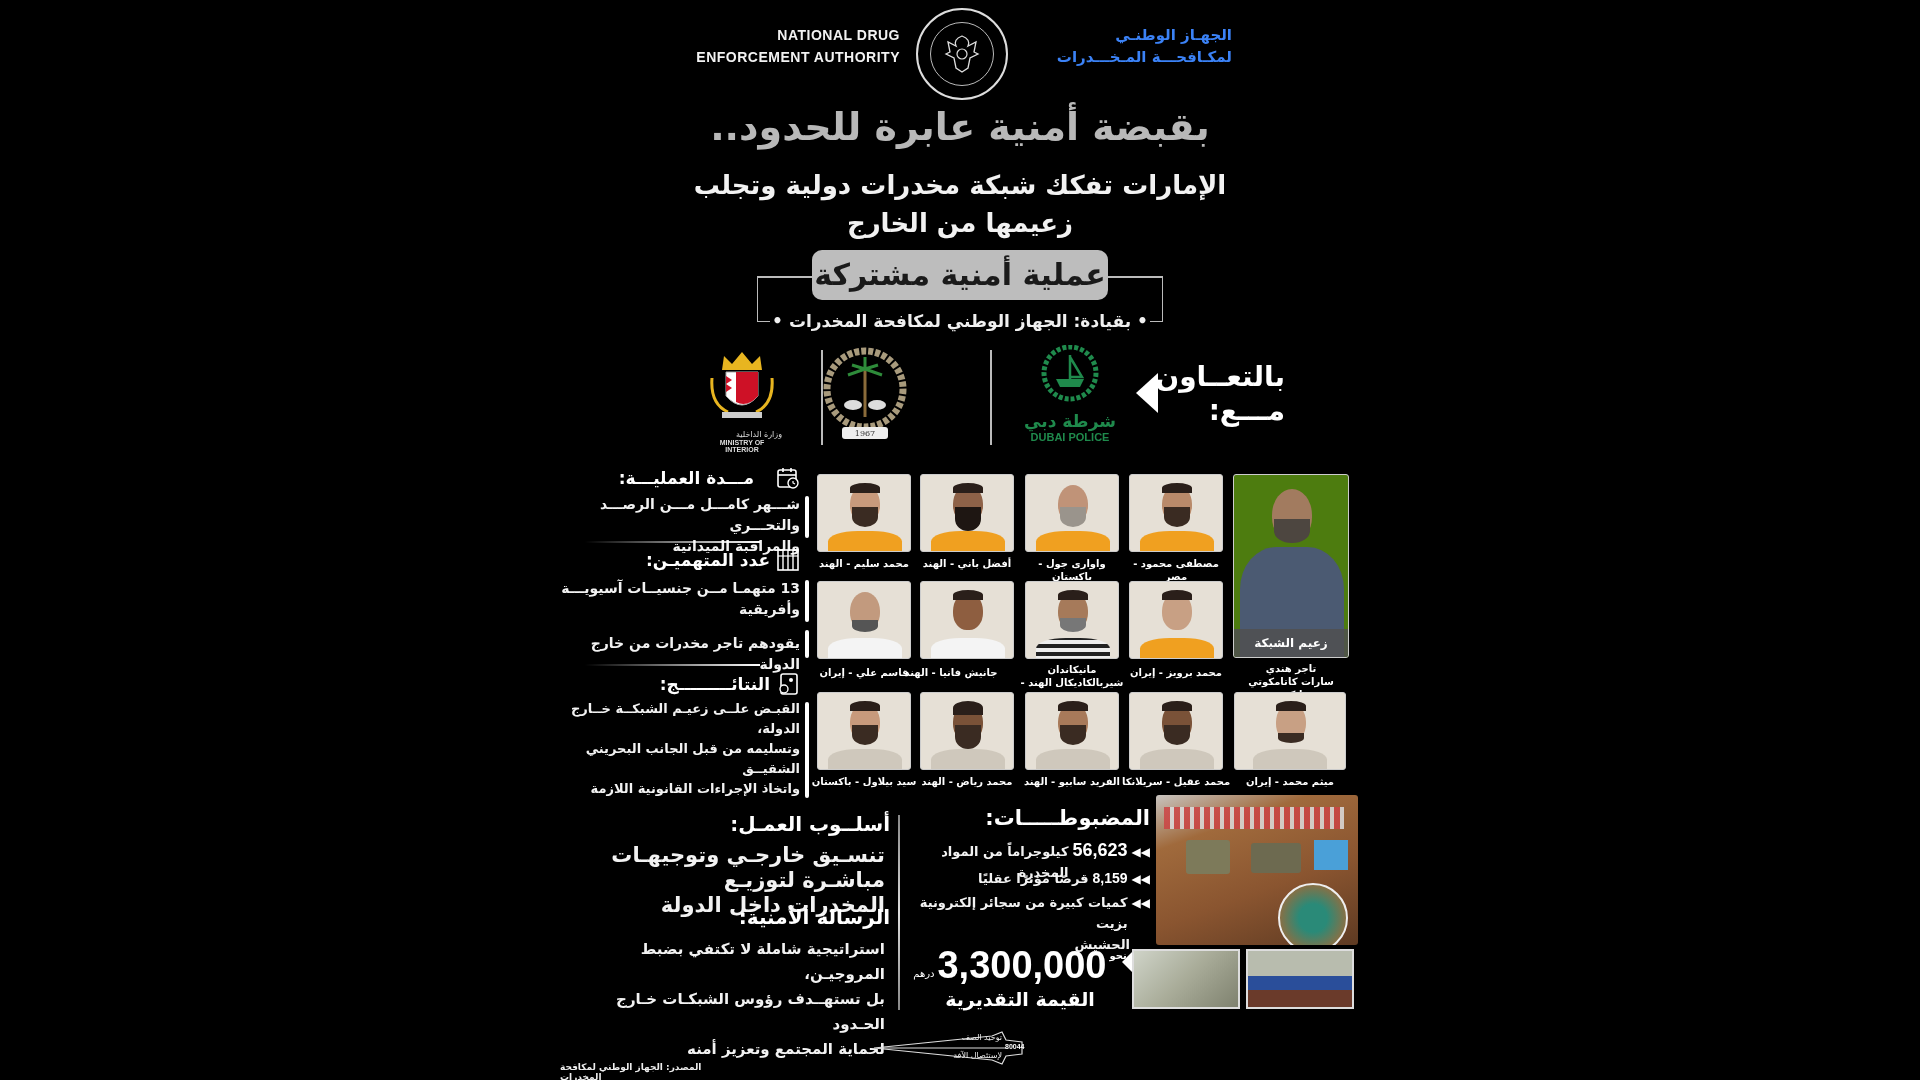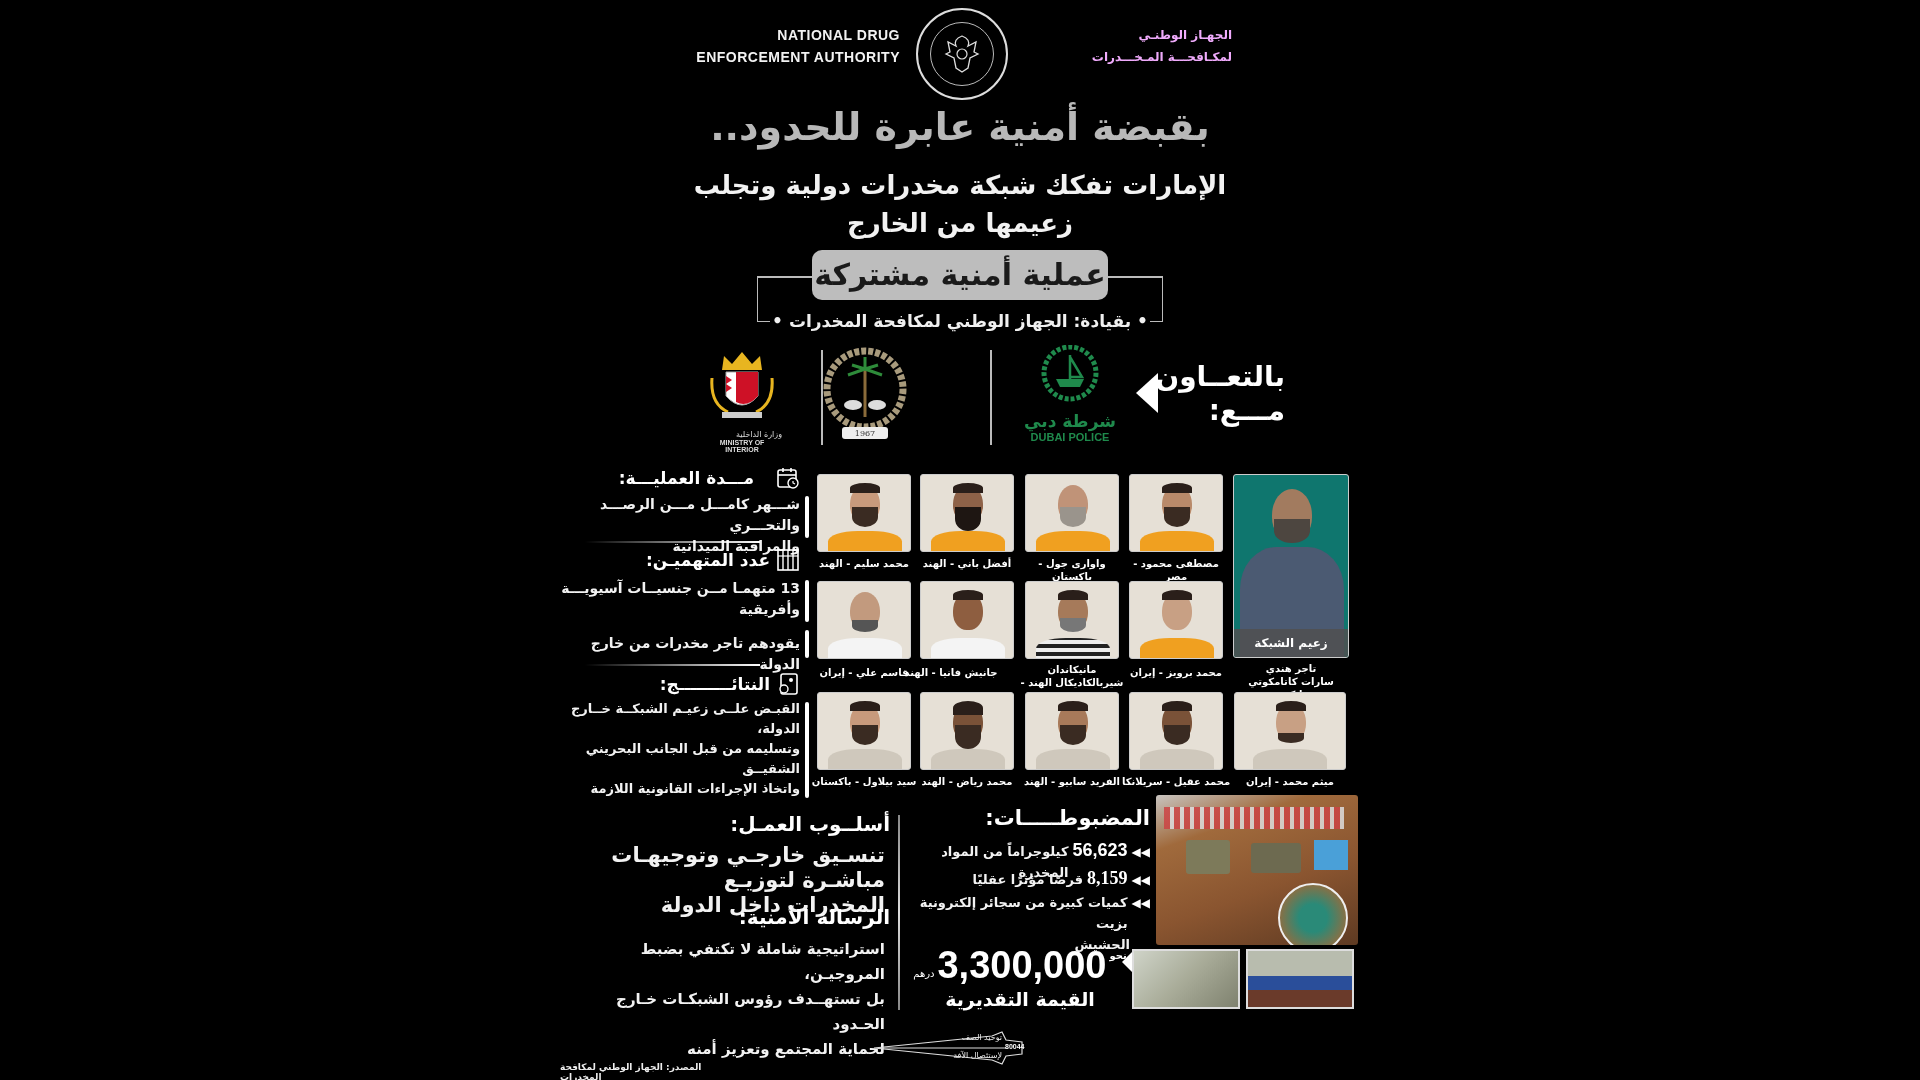--- a/index.html
+++ b/index.html
@@ -5,21 +5,21 @@
   * { box-sizing: border-box; margin: 0; padding: 0; }
   html, body { width: 1920px; height: 1080px; background: #000; overflow: hidden; }
   body { font-family: "DejaVu Sans", sans-serif; color: #fff; position: relative; }
   .abs { position: absolute; }
   .rtl { direction: rtl; unicode-bidi: plaintext; }
 
   
   .hdr-en { left: 680px; top: 24px; width: 220px; text-align: right; font-family: "Liberation Sans", sans-serif; font-weight: bold; font-size: 14px; line-height: 22px; letter-spacing: 0.5px; color: #f2f2f2; }
   .hdr-seal { left: 916px; top: 8px; width: 92px; height: 92px; border-radius: 50%; border: 2px solid #ddd; display:flex; align-items:center; justify-content:center; }
   .hdr-seal .inner { width: 64px; height: 64px; border-radius: 50%; border: 1.5px solid #bbb; display:flex; align-items:center; justify-content:center; }
-  .hdr-ar { left: 1022px; top: 24px; width: 210px; text-align: right; font-weight: bold; font-size: 12px; line-height: 22px; color: #f0abfc; }
+  .hdr-ar { left: 1022px; top: 24px; width: 210px; text-align: right; font-weight: bold; font-size: 15px; line-height: 22px; color: #3b82f6; }
 
   
   .t1 { left: 620px; top: 102px; width: 680px; text-align: center; font-weight: bold; font-size: 38px; color: #b8b8b8; line-height: 50px; }
   .t2 { left: 620px; top: 166px; width: 680px; text-align: center; font-weight: bold; font-size: 26px; color: #f2f2f2; line-height: 38px; }
 
   
   .frame { left: 757px; top: 276px; width: 406px; height: 46px; border: 1.5px solid #bbb; border-top: none; }
   .frame-top-l { left: 757px; top: 276px; width: 56px; height: 1.5px; background:#bbb; }
   .frame-top-r { left: 1107px; top: 276px; width: 56px; height: 1.5px; background:#bbb; }
   .op-pill { left: 812px; top: 250px; width: 296px; height: 50px; background: #bdbdbd; border-radius: 10px; color: #1a1a1a; font-weight: bold; font-size: 30px; text-align: center; line-height: 50px; }
@@ -41,21 +41,21 @@
   .ico { width: 24px; height: 24px; }
 
   
   .photo { position:absolute; width: 94px; height: 78px; border: 1.5px solid #ccc; border-radius: 3px; overflow: hidden; background: #e6e0d6; }
   .photo .head { position:absolute; left: 32px; top: 10px; width: 30px; height: 38px; border-radius: 50% 50% 45% 45%; background: #b98a6a; }
   .photo .beard { position:absolute; left: 34px; top: 32px; width: 26px; height: 20px; border-radius: 0 0 50% 50%; background: #3a2b22; }
   .photo .hair { position:absolute; left: 32px; top: 8px; width: 30px; height: 10px; border-radius: 50% 50% 0 0; background: #2a1f1a; }
   .photo .shirt { position:absolute; left: 10px; bottom: -6px; width: 74px; height: 26px; border-radius: 40% 40% 0 0; background: #f0a020; }
   .cap { position:absolute; width: 110px; text-align: center; font-weight: bold; font-size: 10px; line-height: 13px; color: #fff; }
 
-  .leader { left: 1233px; top: 474px; width: 116px; height: 184px; border:1.5px solid #ccc; border-radius: 3px; overflow: hidden; background: #0f766e; position:absolute; }
+  .leader { left: 1233px; top: 474px; width: 116px; height: 184px; border:1.5px solid #ccc; border-radius: 3px; overflow: hidden; background: #4d7c0f; position:absolute; }
   .leader .head { position:absolute; left: 38px; top: 14px; width: 40px; height: 52px; border-radius: 50% 50% 45% 45%; background: #a27b5f; }
   .leader .beard { position:absolute; left: 40px; top: 44px; width: 36px; height: 24px; border-radius: 0 0 50% 50%; background: #4d4640; }
   .leader .shirt { position:absolute; left: 6px; top: 72px; width: 104px; height: 120px; border-radius: 35% 35% 0 0; background: #4b5a72; }
   .leader .tag { position:absolute; left: 0; bottom: 0; width: 100%; height: 28px; background: rgba(80,80,80,0.85); text-align:center; font-weight:bold; font-size: 12px; line-height: 28px; color:#fff; }
 
   
   .seized-img { left: 1156px; top: 795px; width: 202px; height: 150px; border-radius: 3px; overflow:hidden; background: linear-gradient(160deg,#c8c4c0 0%,#a06a3c 25%,#8a5530 60%,#5e3a22 100%); }
   .thumb { width: 108px; height: 60px; border: 2px solid #ddd; }
   .big-num { font-family: "Liberation Sans", sans-serif; font-weight: bold; font-size: 38px; color: #fff; }
 </style>
@@ -311,21 +311,21 @@
 </div>
 <div class="abs info-h rtl" style="left:960px;top:806px;width:190px;font-size:21px;">المضبوطـــــات:</div>
 
 <div class="abs rtl" style="left:900px;top:838px;width:250px;display:flex;align-items:baseline;gap:4px;">
   <span style="font-size:12px;color:#fff;">◀◀</span>
   <span class="info-h" style="font-family:'Liberation Sans',sans-serif;font-size:18px;">56,623</span>
   <span class="info-p" style="font-size:13px;">كيلوجراماً من المواد المخدرة</span>
 </div>
 <div class="abs rtl" style="left:900px;top:866px;width:250px;display:flex;align-items:baseline;gap:4px;">
   <span style="font-size:12px;color:#fff;">◀◀</span>
-  <span class="info-h" style="font-family:Liberation Serif, serif;font-size:18px;">8,159</span>
+  <span class="info-h" style="font-family:Liberation Sans, sans-serif;font-size:14px;">8,159</span>
   <span class="info-p" style="font-size:13px;">قرصًا مؤثرًا عقليًا</span>
 </div>
 <div class="abs rtl" style="left:900px;top:892px;width:250px;">
   <div style="display:flex;align-items:baseline;gap:4px;">
     <span style="font-size:12px;color:#fff;">◀◀</span>
     <span class="info-p" style="font-size:13px;">كميات كبيرة من سجائر إلكترونية بزيت</span>
   </div>
   <div class="info-p" style="font-size:13px;padding-right:20px;">الحشيش</div>
 </div>
 

